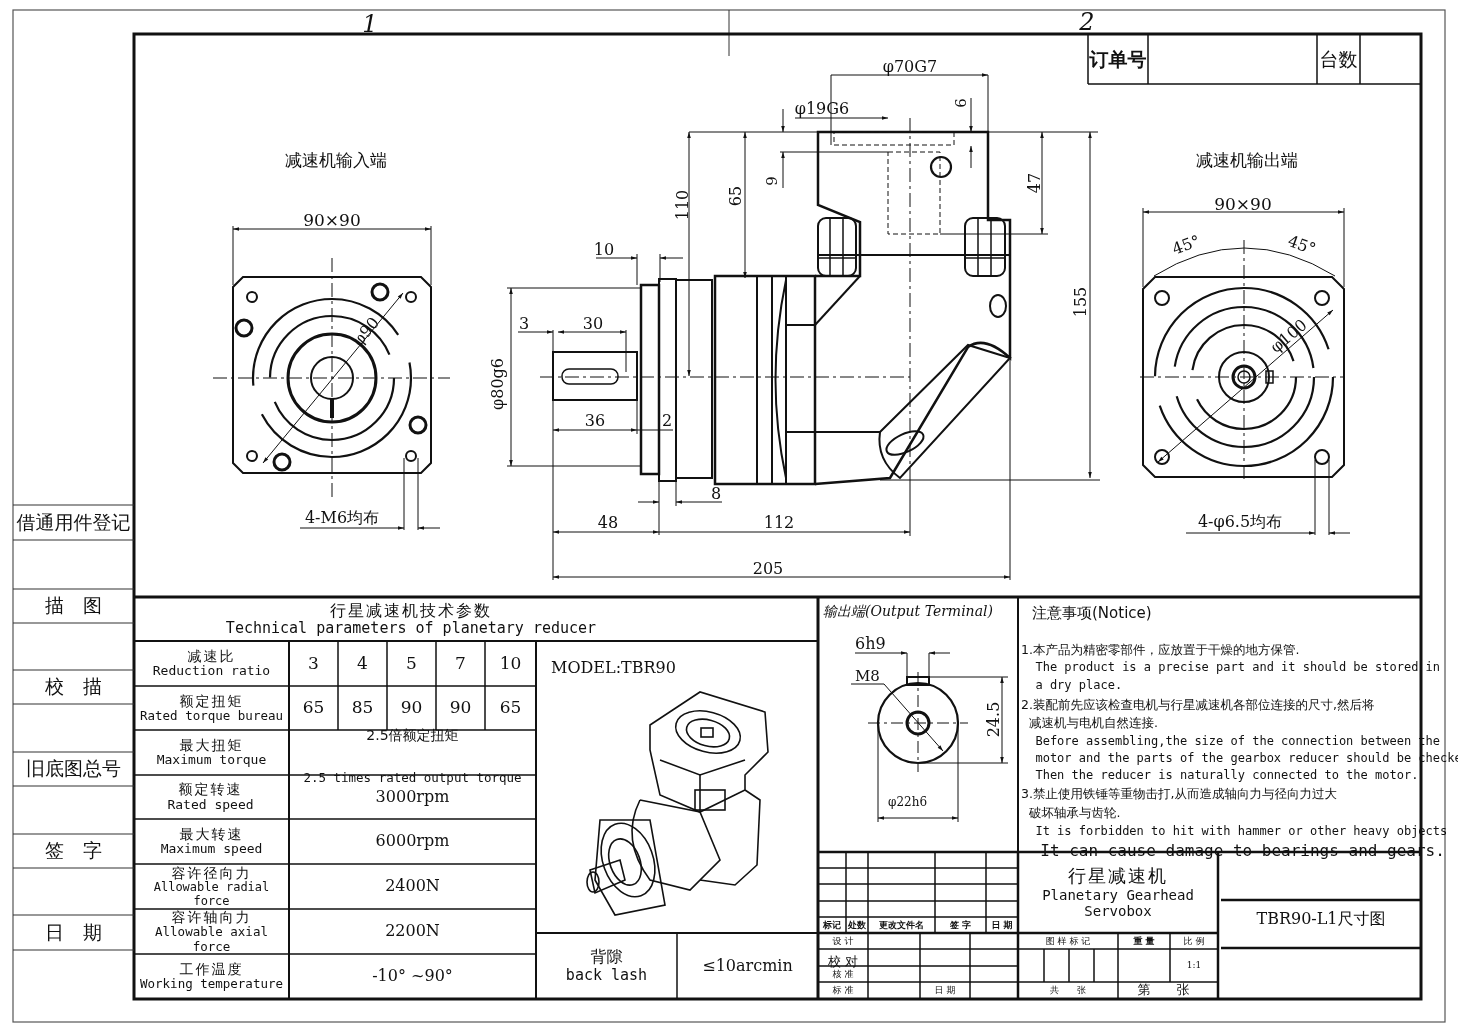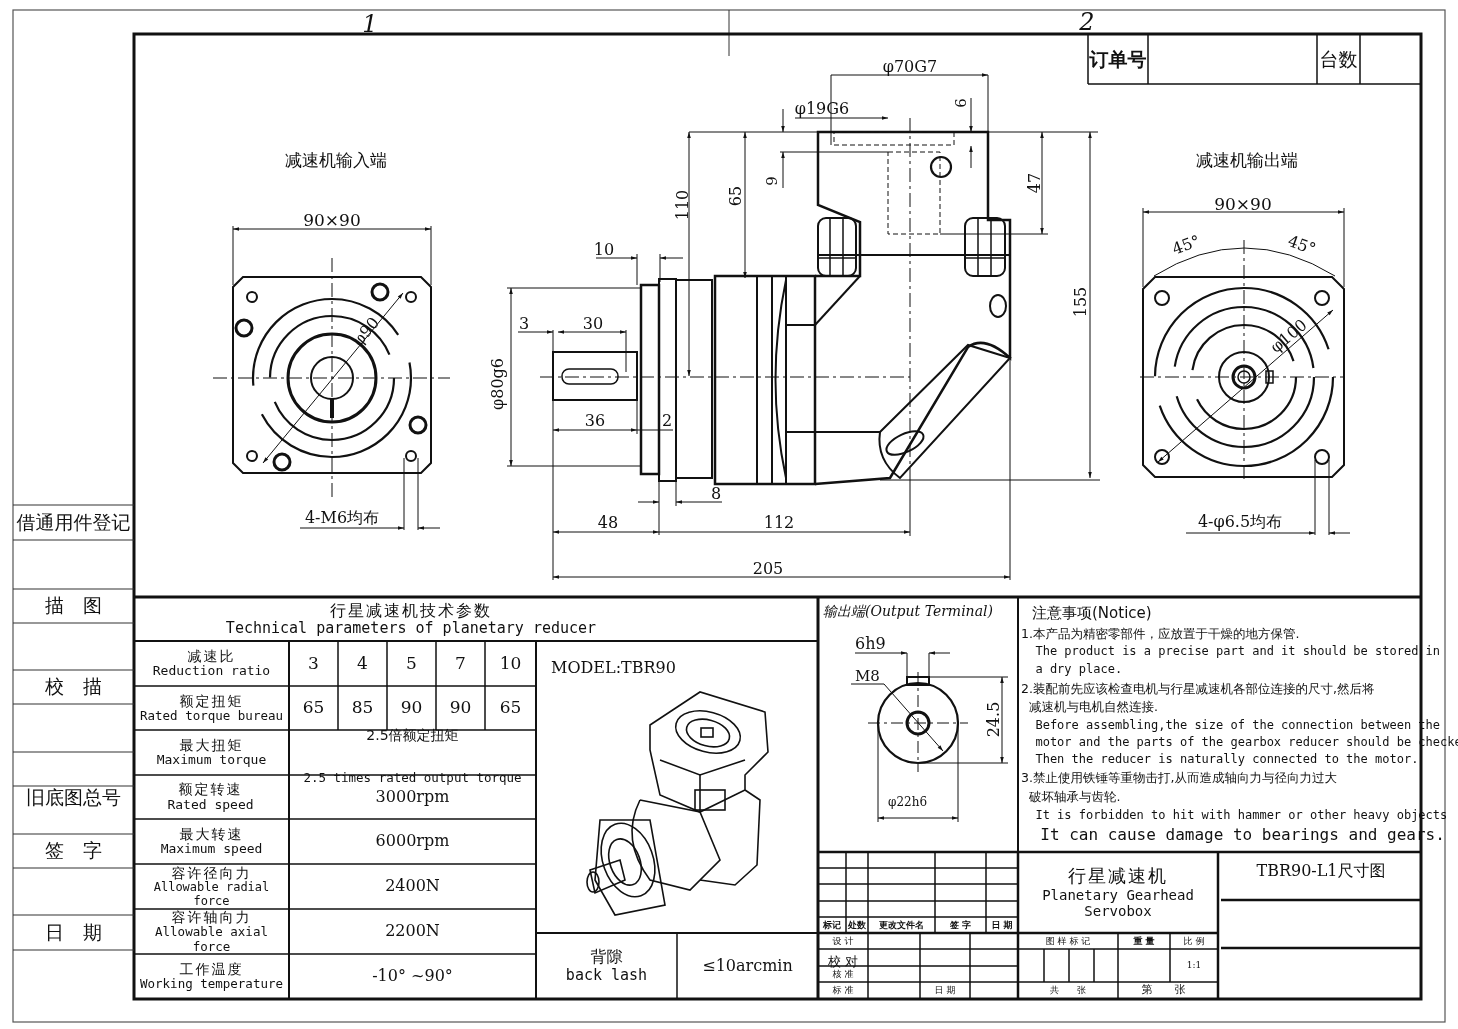--- a/index.html
+++ b/index.html
@@ -3,21 +3,21 @@
 <meta charset="utf-8">
 <style>
   html, body { margin:0; padding:0; background:#ffffff; }
   body { width:1458px; height:1029px; position:relative; overflow:hidden;
          font-family:"DejaVu Serif", "Liberation Serif", serif; color:#111; }
   .abs { position:absolute; }
   svg text { font-family:"DejaVu Serif","Liberation Serif",serif; fill:#111; }
   .cell { position:absolute; display:flex; flex-direction:column; align-items:center; justify-content:center; text-align:center; box-sizing:border-box; line-height:1.15; }
   .zh { font-family:"DejaVu Sans","Liberation Sans",sans-serif; }
   .mono { font-family:"DejaVu Sans Mono","Liberation Mono",monospace; }
-  .notice-line { position:absolute; white-space:nowrap; font-size:12.5px; }
+  .notice-line { position:absolute; white-space:nowrap; font-size:12.5px;margin-top:16px; }
 </style>
 </head>
 <body>
 
 <svg class="abs" style="left:0;top:0" width="1458" height="1029" viewBox="0 0 1458 1029">
   <defs>
     <marker id="arr" viewBox="0 0 10 10" refX="10" refY="5" markerWidth="9" markerHeight="6" orient="auto-start-reverse">
       <path d="M0,2 L10,5 L0,8 z" fill="#111"></path>
     </marker>
   </defs>
@@ -306,21 +306,21 @@
 </svg>
 
 <div class="cell zh" style="left:1088px;top:36px;width:60px;height:48px;font-size:19px;font-weight:bold;">订单号</div>
 <div class="cell" style="left:1148px;top:36px;width:169px;height:48px;"></div>
 <div class="cell zh" style="left:1317px;top:36px;width:43px;height:48px;font-size:19px;">台数</div>
 <div class="cell" style="left:1360px;top:36px;width:61px;height:48px;"></div>
 
 <div class="cell zh" style="left:13px;top:505px;width:121px;height:35px;font-size:19px;">借通用件登记</div>
 <div class="cell zh" style="left:13px;top:589px;width:121px;height:34px;font-size:19px;">描　图</div>
 <div class="cell zh" style="left:13px;top:670px;width:121px;height:34px;font-size:19px;">校　描</div>
-<div class="cell zh" style="left:13px;top:752px;width:121px;height:34px;font-size:19px;margin-top:29px;">旧底图总号</div>
+<div class="cell zh" style="left:13px;top:752px;width:121px;height:34px;font-size:19px;">旧底图总号</div>
 <div class="cell zh" style="left:13px;top:834px;width:121px;height:34px;font-size:19px;">签　字</div>
 <div class="cell zh" style="left:13px;top:915px;width:121px;height:35px;font-size:19px;">日　期</div>
 
 <div class="cell" style="left:134px;top:598px;width:684px;height:43px;">
   <div class="zh" style="font-size:16px;letter-spacing:2px;margin-left:-130px;">行星减速机技术参数</div>
   <div class="mono" style="font-size:15px;margin-left:-130px;">Technical parameters of planetary reducer</div>
 </div>
 
 <div class="cell" style="left:134px;top:641px;width:155px;height:45px;">
   <div class="zh" style="font-size:14px;letter-spacing:2px;">减速比</div>
@@ -423,14 +423,14 @@
 <div class="cell" style="left:1018px;top:852px;width:200px;height:81px;">
   <div class="zh" style="font-size:18px;letter-spacing:2px;">行星减速机</div>
   <div class="mono" style="font-size:14px;">Planetary Gearhead</div>
   <div class="mono" style="font-size:14px;">Servobox</div>
 </div>
 <div class="cell zh" style="left:1018px;top:933px;width:100px;height:16px;font-size:9px;">图 样 标 记</div>
 <div class="cell zh" style="left:1118px;top:933px;width:52px;height:16px;font-size:9px;font-weight:bold;">重 量</div>
 <div class="cell zh" style="left:1170px;top:933px;width:48px;height:16px;font-size:9px;">比 例</div>
 <div class="cell" style="left:1170px;top:949px;width:48px;height:33px;font-size:9px;">1:1</div>
 <div class="cell zh" style="left:1018px;top:982px;width:100px;height:17px;font-size:9px;">共　　张</div>
-<div class="cell zh" style="left:1118px;top:982px;width:91px;height:17px;font-size:11px;font-family:Liberation Mono, monospace;">第　　张</div>
-<div class="cell" style="left:1221px;top:852px;width:200px;height:38px;font-size:16px;">TBR90-L1尺寸图</div>
+<div class="cell zh" style="left:1118px;top:982px;width:91px;height:17px;font-size:13px;">第　　张</div>
+<div class="cell" style="left:1221px;top:900px;width:200px;height:38px;font-size:16px;">TBR90-L1尺寸图</div>
 
 </body></html>

